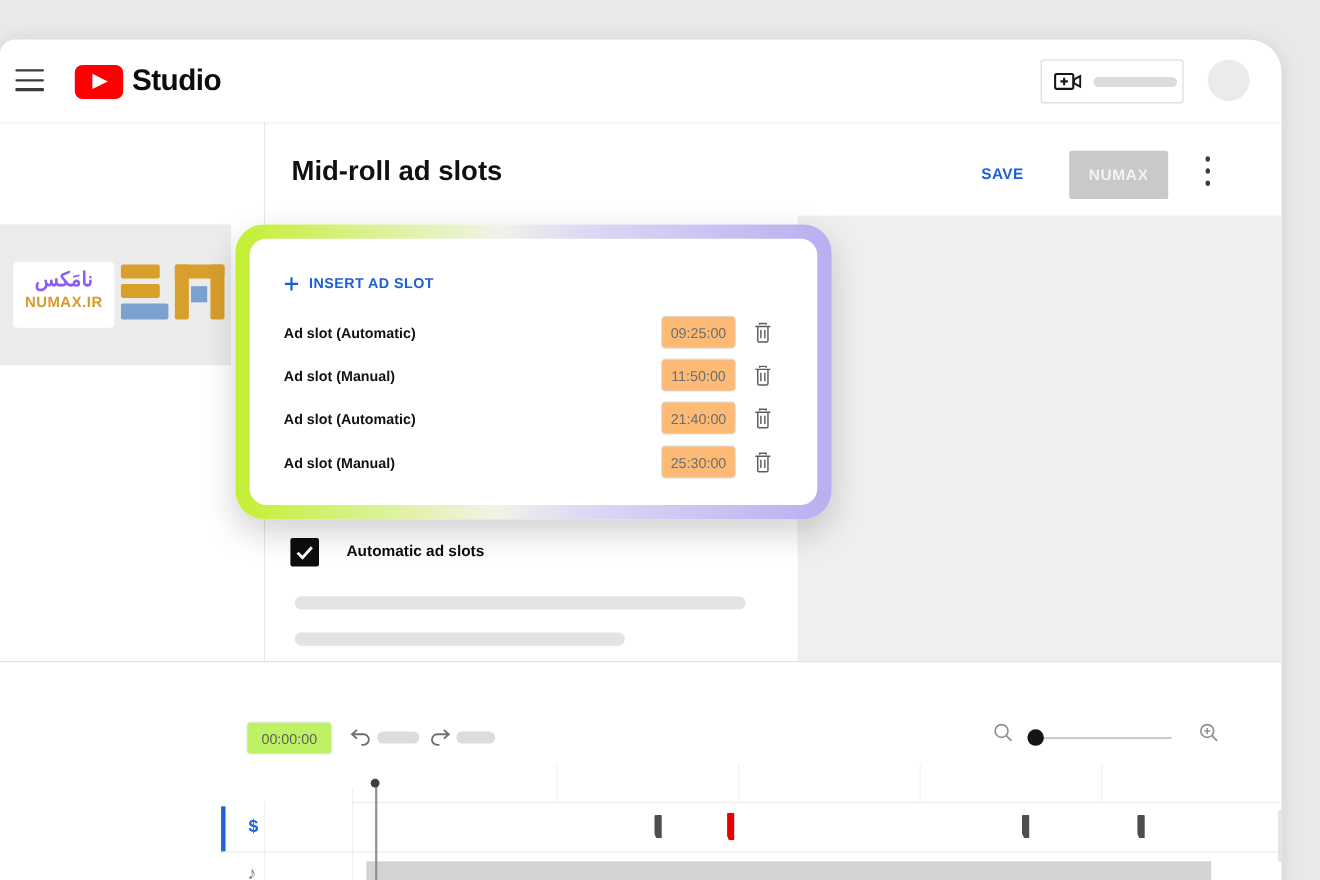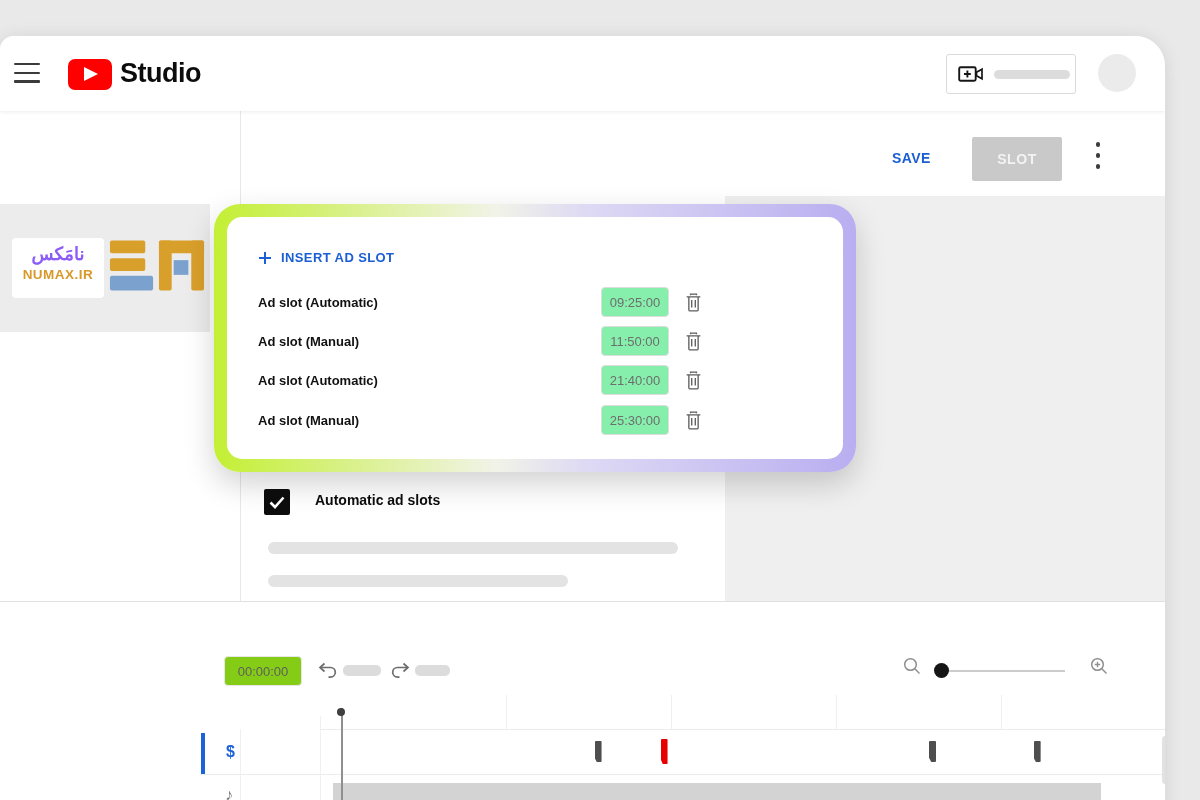--- a/index.html
+++ b/index.html
@@ -29,33 +29,33 @@
   .white-subpanel{left:240px;top:160px;width:485px;height:405px;background:#fff;}
   .gray-panel{left:725px;top:160px;width:440px;height:405px;background:#efefef;}
   .sidebar-divider{left:240px;top:75px;width:1px;height:490px;background:#e7e7e7;}
   .wm-band{left:0;top:168px;width:210px;height:128px;background:#ececec;}
   .section-divider{left:0;top:565px;width:1165px;height:1px;background:#e0e0e0;}
   
   .wm-box{left:12px;top:202px;width:92px;height:60px;background:#fff;border-radius:4px;text-align:center;}
   .wm-fa{display:block;margin-top:5px;font-family:Liberation Sans, sans-serif;font-size:18px;font-weight:700;color:#8b5cf6;}
   .wm-site{display:block;margin-top:2px;font-size:13.5px;font-weight:700;letter-spacing:.5px;color:#d8992b;}
   
-  .dialog{left:214px;top:168px;width:642px;height:268px;border-radius:26px;padding:13px;box-sizing:border-box;box-shadow:0 12px 30px rgba(0,0,0,.18);z-index:20;}
+  .dialog{left:214px;top:168px;width:542px;height:268px;border-radius:26px;padding:13px;box-sizing:border-box;box-shadow:0 12px 30px rgba(0,0,0,.18);z-index:20;}
   .dialog-inner{width:100%;height:100%;background:#fff;border-radius:15px;position:relative;}
   .insert-btn{position:absolute;left:31px;top:33px;display:flex;align-items:center;gap:9px;color:#1a5fd4;font-size:13px;font-weight:700;letter-spacing:.4px;cursor:pointer;}
   .slot-row{position:absolute;left:31px;width:444px;height:32px;display:flex;align-items:center;}
   .slot-label{flex:1;font-size:13px;font-weight:700;color:#111;}
-  .time-box{width:68px;height:30px;border:1px solid #ddd;border-radius:4px;box-sizing:border-box;display:flex;align-items:center;justify-content:center;font-size:13px;color:#6e6e6e;background:#86efac;}
+  .time-box{width:68px;height:30px;border:1px solid #ddd;border-radius:4px;box-sizing:border-box;display:flex;align-items:center;justify-content:center;font-size:13px;color:#6e6e6e;background:#fdba74;}
   .trash{margin-left:16px;width:17px;height:19px;cursor:pointer;}
   
   .checkbox{left:264px;top:453px;width:26px;height:26px;background:#0d0d0d;border-radius:2px;display:flex;align-items:center;justify-content:center;cursor:pointer;}
   .cb-label{left:315px;top:456px;font-size:14px;font-weight:700;color:#0d0d0d;}
   .ph-bar{background:#e3e3e3;border-radius:6px;height:12px;}
   
-  .tl-timebox{left:224px;top:620px;width:78px;height:30px;border:1px solid #e7e7e7;border-radius:4px;box-sizing:border-box;display:flex;align-items:center;justify-content:center;font-size:13px;color:#5f5f5f;background:#84cc16;}
+  .tl-timebox{left:224px;top:620px;width:78px;height:30px;border:1px solid #e7e7e7;border-radius:4px;box-sizing:border-box;display:flex;align-items:center;justify-content:center;font-size:13px;color:#5f5f5f;background:#bef264;}
   .tick-line{position:absolute;top:659px;width:1px;height:34px;background:#f0f0f0;}
   .rule-h{position:absolute;height:1px;background:#ececec;}
   .rule-v{position:absolute;width:1px;background:#f0f0f0;}
   .blue-bar{left:201px;top:697px;width:4px;height:41px;background:#1c62d9;}
   .dollar{left:226px;top:707px;font-size:16px;font-weight:600;color:#1c62d9;}
   .note{left:225px;top:750px;font-size:16px;color:#787878;}
   .clip-icon{left:225px;top:793px;width:17px;height:13px;border:1.6px solid #787878;border-radius:2px;background:#fff;}
   .marker{position:absolute;top:705px;width:7px;height:21px;border-radius:1px;clip-path:polygon(0 0,100% 0,100% 100%,32% 100%,0 80%);cursor:pointer;}
   .marker.active{top:703px;height:25px;}
   .audio-bar{left:333px;top:747px;width:768px;height:30px;background:#d3d3d3;cursor:pointer;}
@@ -92,22 +92,23 @@
             <rect x="1.2" y="2.2" width="16.5" height="13.6" rx="1.5" fill="none" stroke="#161616" stroke-width="1.9"></rect>
             <path d="M18.5 7.2 L24 4.2 V13.8 L18.5 10.8 Z" fill="none" stroke="#161616" stroke-width="1.7"></path>
             <path d="M9.4 5.6 V12.4 M6 9 H12.8" stroke="#161616" stroke-width="1.9"></path>
           </svg>
         </span>
         <span class="pill create-pill"></span>
       </div>
       <div class="abs avatar"></div>
     </div>
 
+    <div class="abs page-title">Mid-roll ad slots</div>
     <div class="abs back-btn">SAVE</div>
-    <button class="abs save-btn">SLOT</button>
+    <button class="abs save-btn">NUMAX</button>
     <div class="abs dots">
         <i></i>
         <i></i>
         <i></i>
       </div>
 
     <div class="abs wm-box">
       <span class="wm-fa">نامَکس</span>
       <span class="wm-site">NUMAX.IR</span>
     </div>

